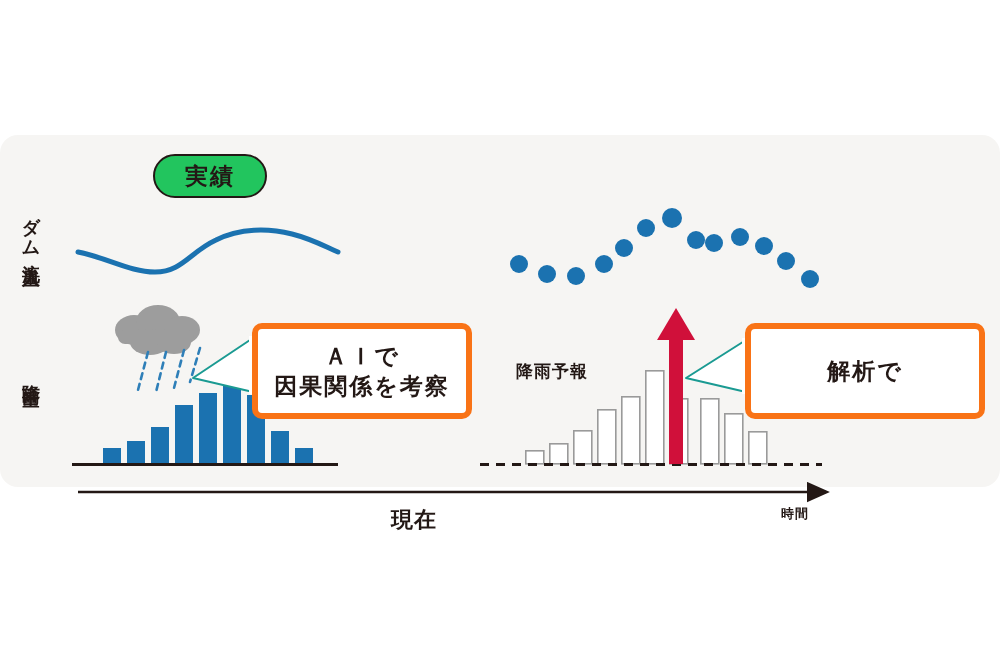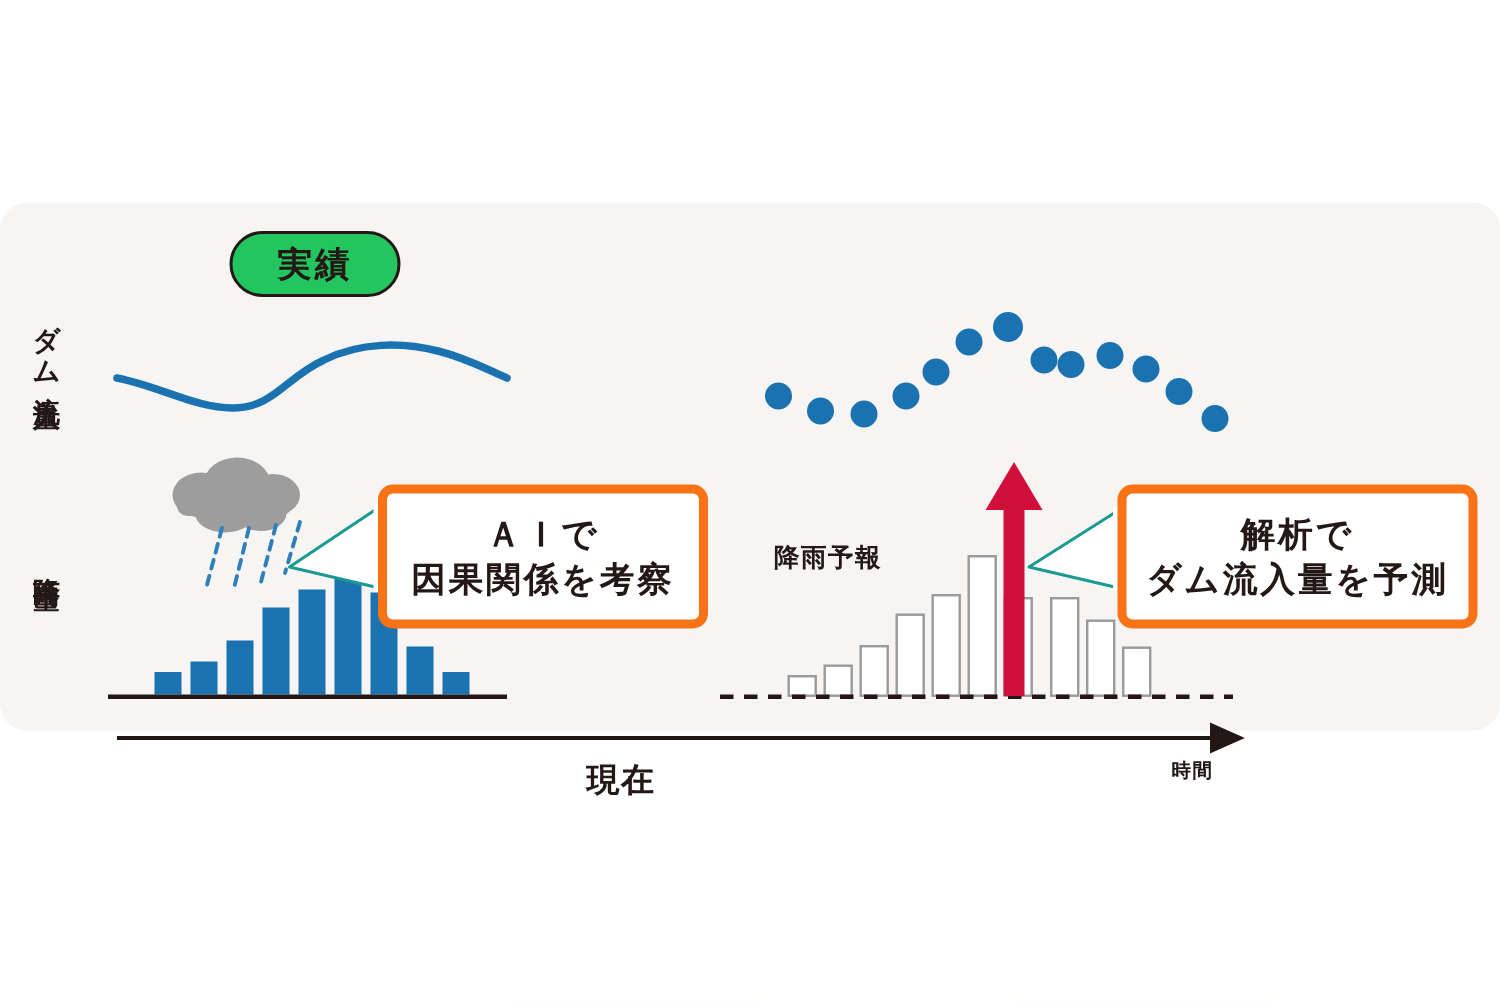--- a/index.html
+++ b/index.html
@@ -151,20 +151,19 @@
   <div class="rain-forecast-label">降雨予報</div>
 
 
   <div class="callout callout-left">
     <div>ＡＩで</div>
     <div>因果関係を考察</div>
   </div>
 
   <div class="callout callout-right">
     <div>解析で</div>
-    <div>ダム流入量を予測</div>
   </div>
 
   <div class="axis-now">現在</div>
 
   <div class="axis-time">時間</div>
 
 </div>
 
 </body></html>

